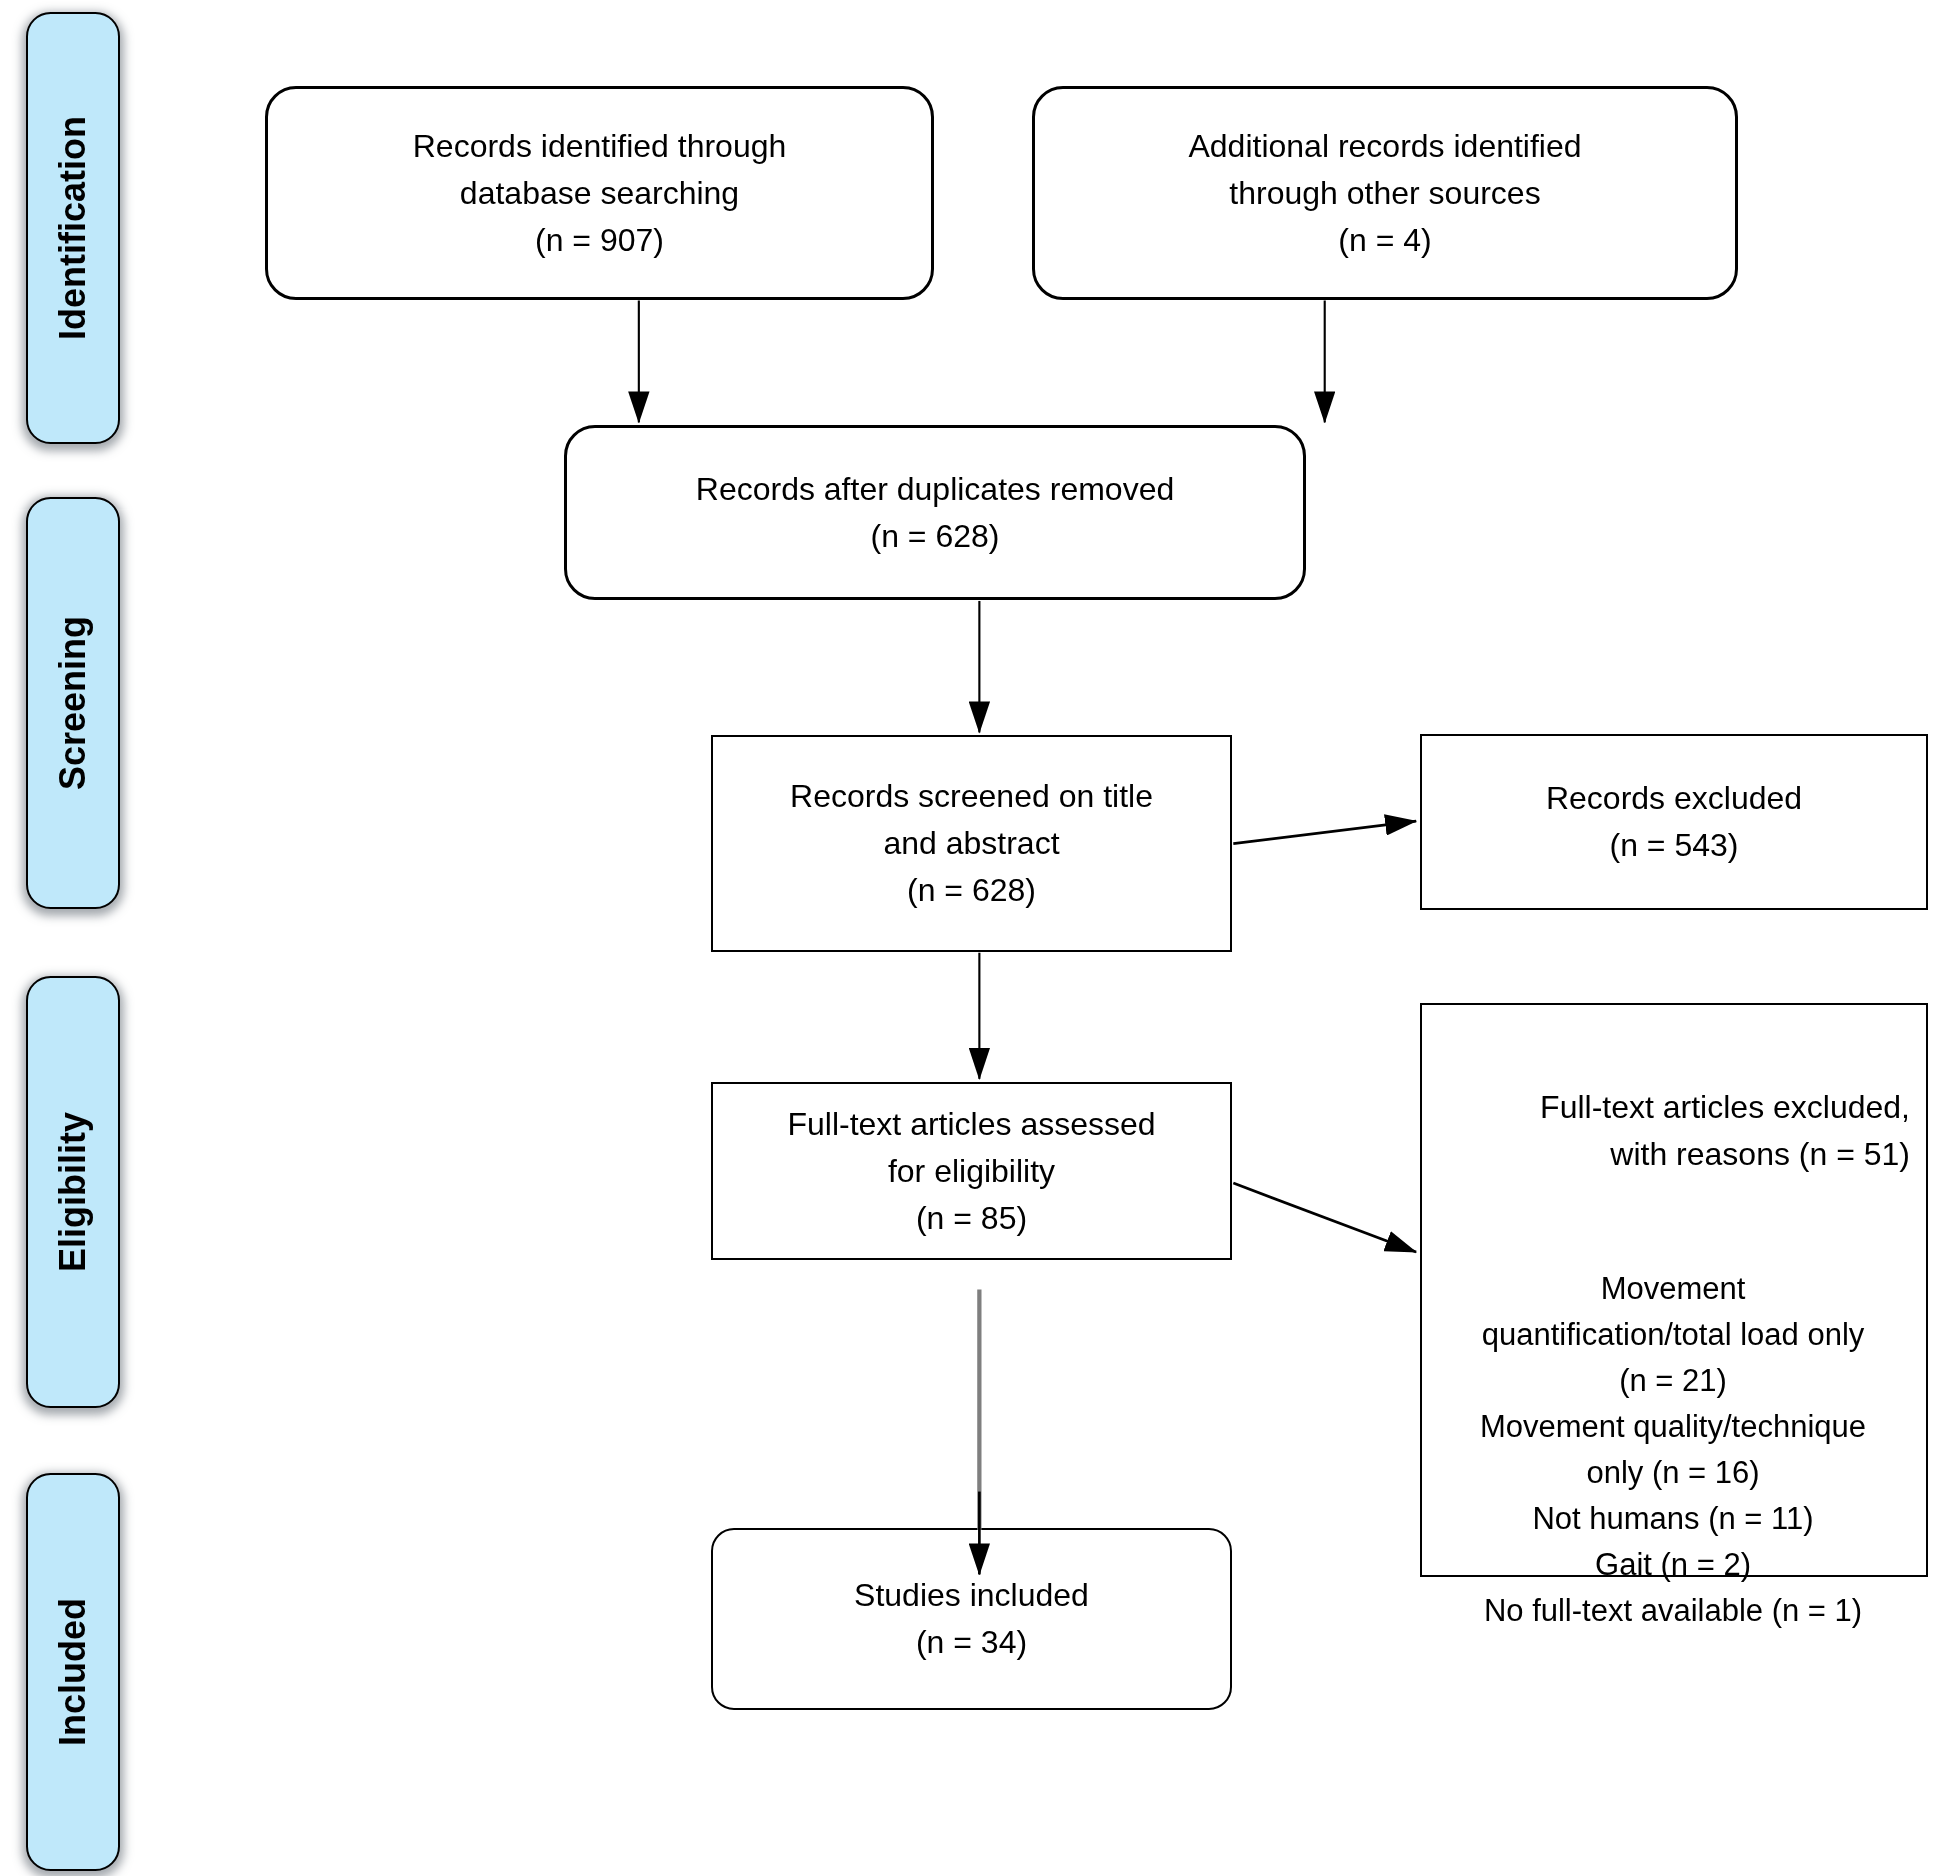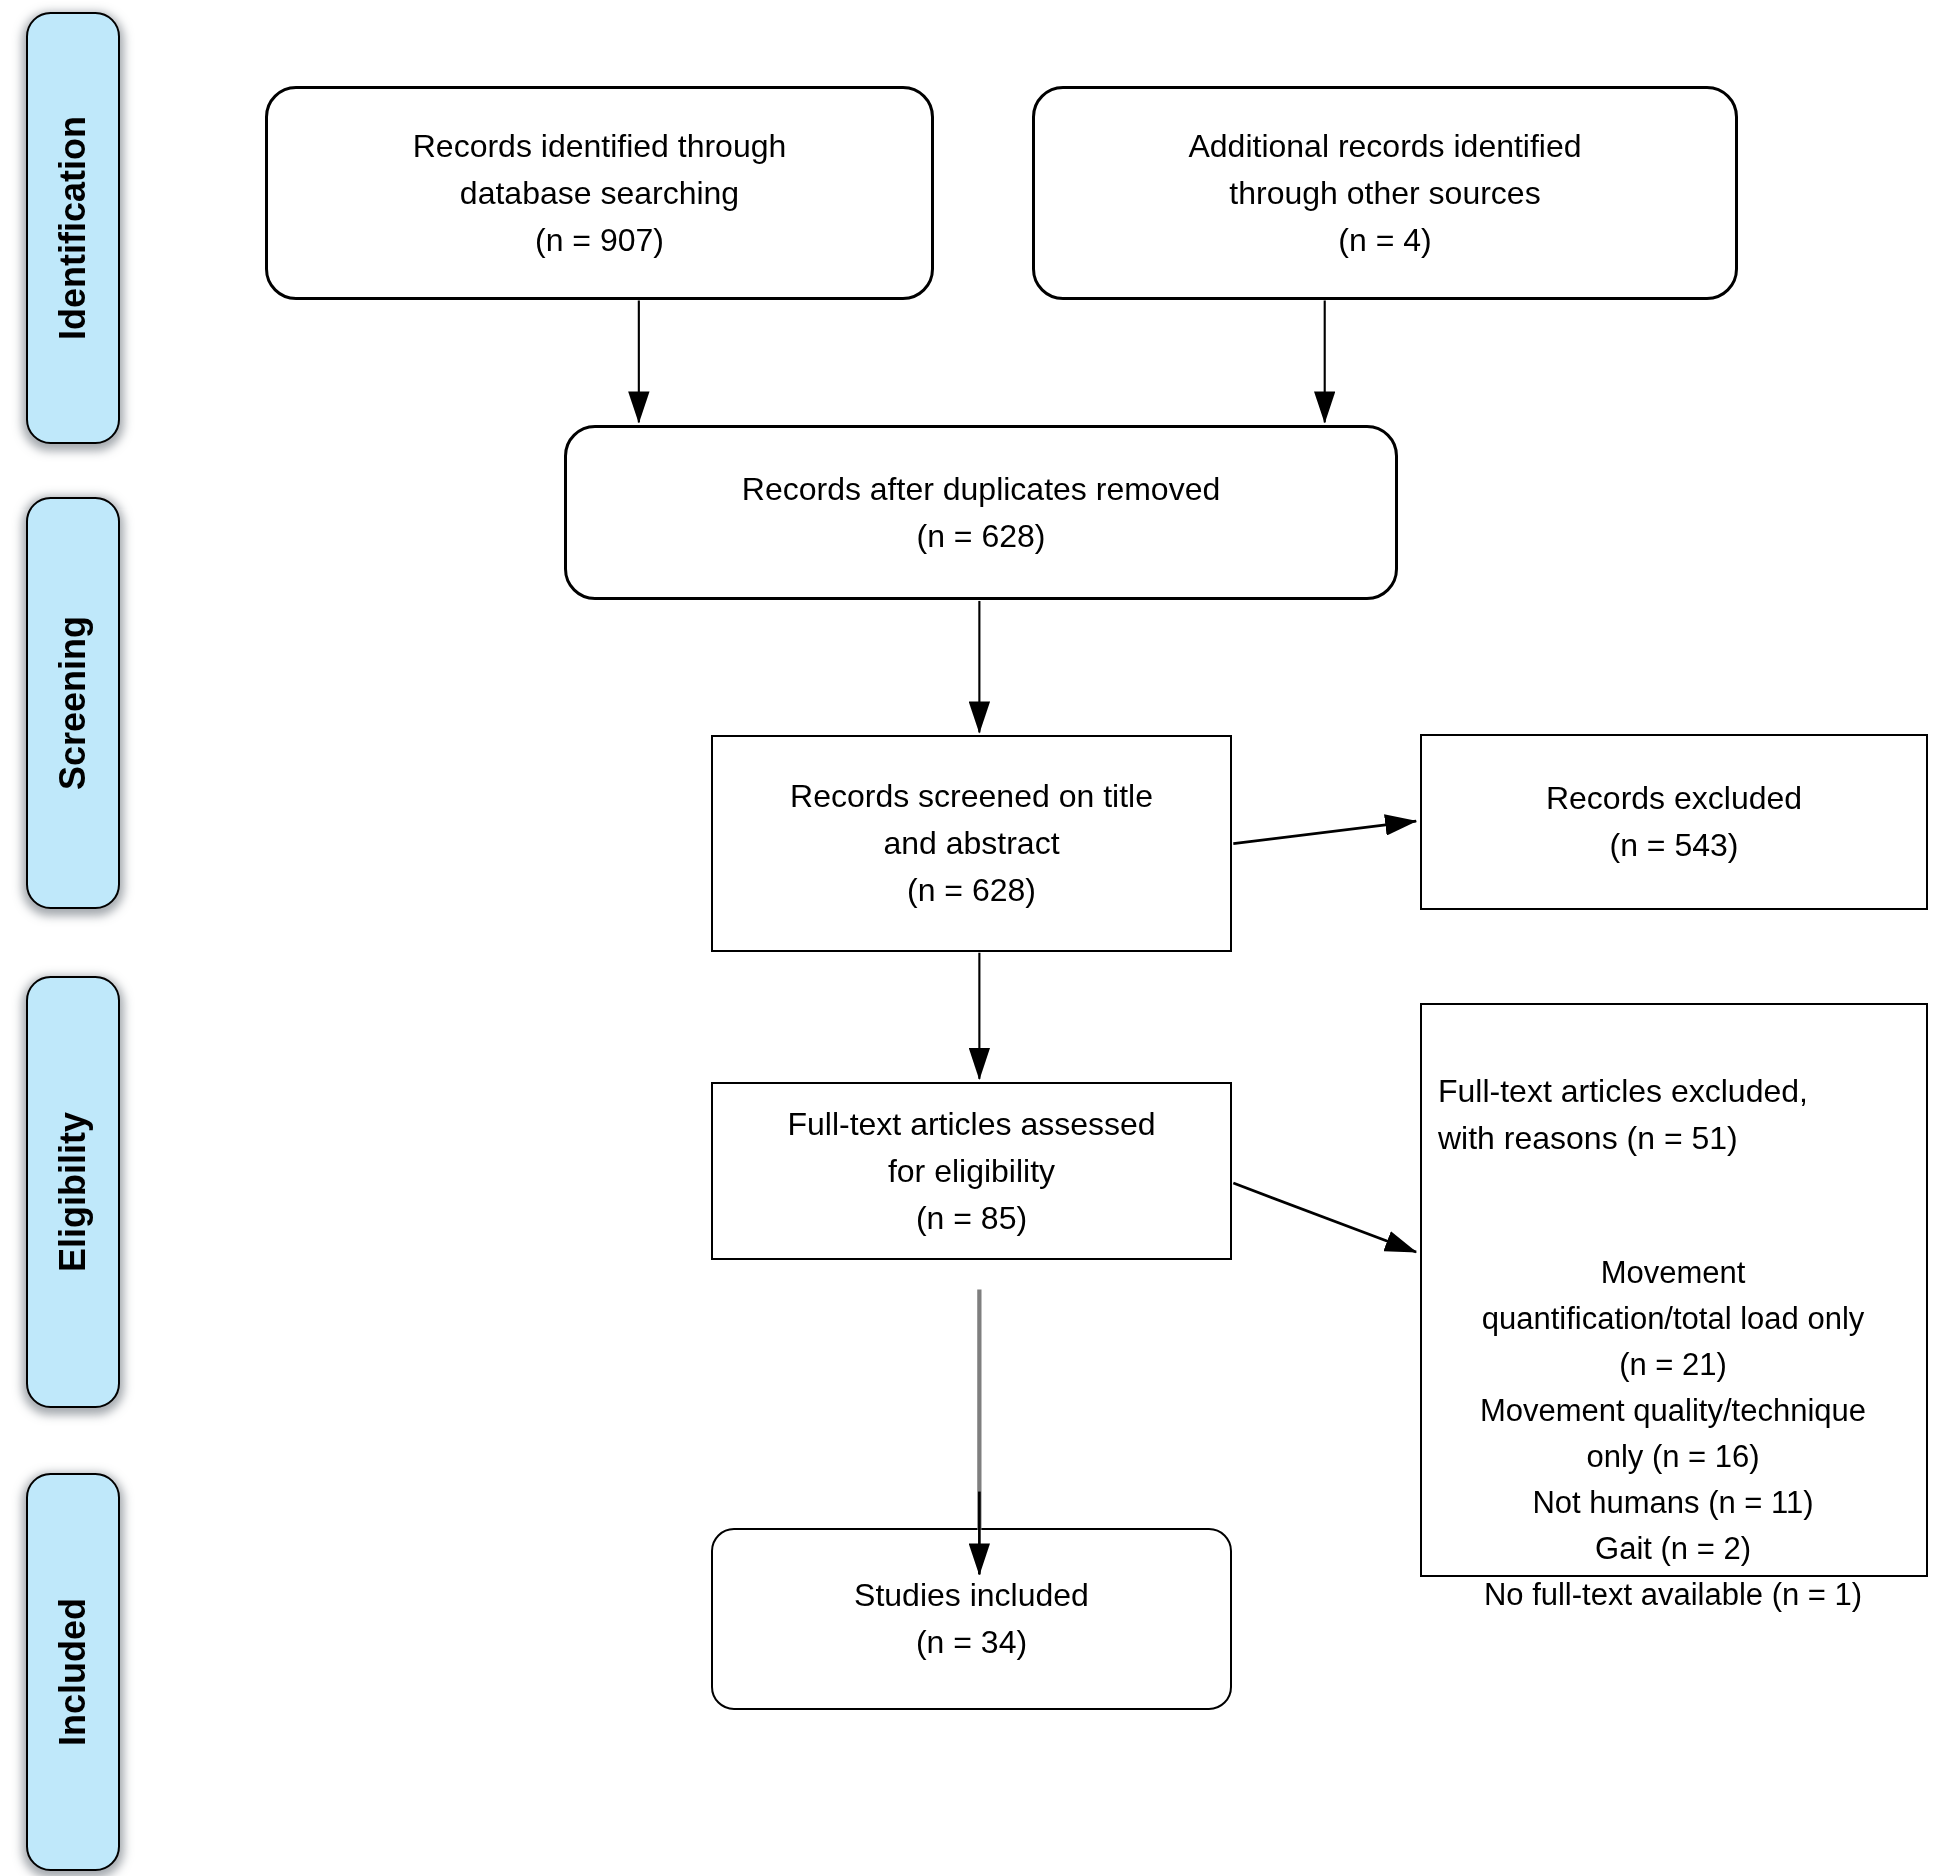--- a/index.html
+++ b/index.html
@@ -50,22 +50,22 @@
   
   .reasons-box {
     position: absolute;
     background: #ffffff;
     border: 2.7px solid #000000;
     box-sizing: border-box;
     font-size: 32px;
     white-space: pre-line;
   }
   .reasons-box .heading {
-    margin-top: 26px;
-    text-align: left;
+    margin-top: 42px;
+    text-align: right;
     line-height: 47px;
     padding: 0 16px;
   }
   .reasons-box .reasons {
     margin-top: 51px;
     text-align: center;
     font-size: 31px;
     line-height: 46px;
     padding: 0 18px 0 16px;
   }
@@ -96,21 +96,21 @@
   </div>
 
   <div class="fbox thick" style="left:265px;  top:86px;  width:669px; height:214px;">Records identified through
 database searching
 (n = 907)</div>
 
   <div class="fbox thick" style="left:1032px; top:86px;  width:706px; height:214px;">Additional records identified
 through other sources
 (n = 4)</div>
 
-  <div class="fbox thick" style="left:564px; top:425px;  width:834px; height:175px;">Records after duplicates removed
+  <div class="fbox thick" style="left:564px; top:425px;  width:742px; height:175px;">Records after duplicates removed
 (n = 628)</div>
 
   <div class="fbox thin" style="left:711px; top:735px; width:521px;  height:217px;">Records screened on title
 and abstract
 (n = 628)</div>
 
   <div class="fbox thin" style="left:1420px; top:734px; width:508px;  height:176px;">Records excluded
 (n = 543)</div>
 
   <div class="fbox thin" style="left:711px; top:1082px; width:521px;  height:178px;">Full-text articles assessed

